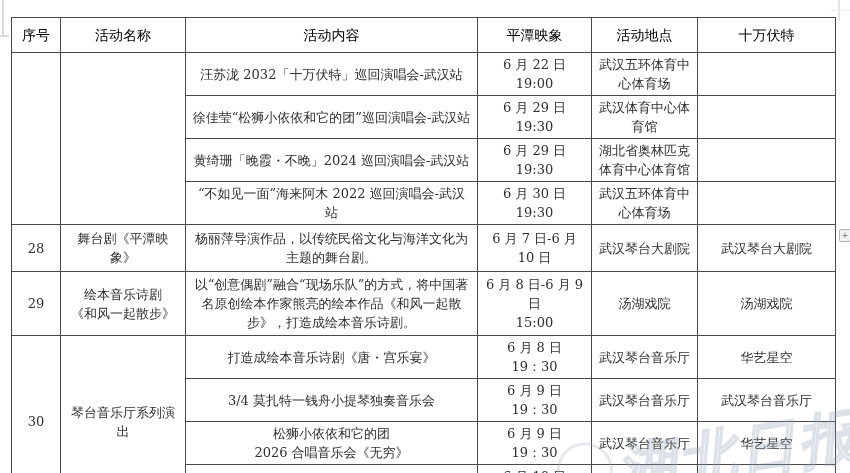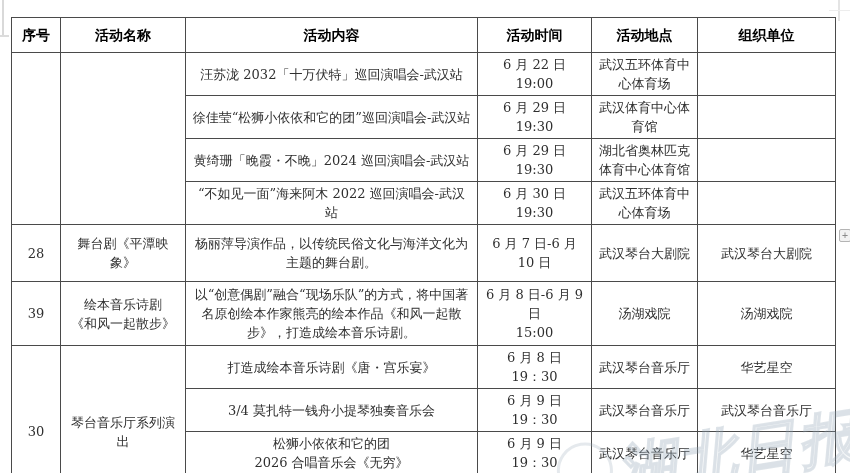--- a/index.html
+++ b/index.html
@@ -19,25 +19,25 @@
     border:1px solid #4a4a4a;
     padding:2px 6px;
     vertical-align:middle;
     text-align:center;
     white-space:pre-line;
     line-height:19px;
     overflow:hidden;
   }
   table.sched th{
     font-family:"Liberation Sans","DejaVu Sans",sans-serif;
-    font-weight:bold;font-size:14px;color:#000;
+    font-weight:normal;font-size:14px;color:#000;
   }
   .al{text-align:left;}
   .h35{height:35px}.h38{height:38px}.h43{height:43px}
-  .h47{height:57px}.h64{height:64px}.h36{height:36px}
+  .h47{height:47px}.h64{height:64px}.h36{height:36px}
 
   
   .frag{position:absolute;background:#d9d9d9;}
   .frag-left-v{left:2px;top:0;width:2px;height:37px;}
   .frag-left-h{left:0;top:35px;width:9px;height:2px;background:#dcdcdc;}
   .frag-right-v{left:838px;top:0;width:2px;height:21px;background:#e4e4e4;}
   .frag-right-h{left:829px;top:10px;width:21px;height:1px;background:#ededed;}
 
   
   .expand-btn{
@@ -85,23 +85,23 @@
       <col style="width:114px">
         <col style="width:106px">
         <col style="width:138px">
     </colgroup>
 
     <tbody>
         <tr class="h35">
       <th>序号</th>
       <th>活动名称</th>
       <th>活动内容</th>
-      <th>活动时间</th>
+      <th>平潭映象</th>
       <th>活动地点</th>
-      <th>组织单位</th>
+      <th>十万伏特</th>
     </tr>
 
     <tr class="h43">
       <td rowspan="4"></td>
       <td rowspan="4"></td>
       <td class="al">汪苏泷 2032「十万伏特」巡回演唱会-武汉站</td>
       <td>6 月 22 日  19:00</td>
       <td>武汉五环体育中心体育场</td>
       <td></td>
     </tr>
@@ -127,21 +127,21 @@
     <tr class="h47">
       <td>28</td>
       <td>舞台剧《平潭映象》</td>
       <td class="al">杨丽萍导演作品，以传统民俗文化与海洋文化为主题的舞台剧。</td>
       <td>6 月 7 日-6 月 10 日</td>
       <td>武汉琴台大剧院</td>
       <td>武汉琴台大剧院</td>
     </tr>
 
     <tr class="h64">
-      <td>39</td>
+      <td>29</td>
       <td>绘本音乐诗剧
 《和风一起散步》</td>
       <td class="al">以“创意偶剧”融合“现场乐队”的方式，将中国著名原创绘本作家熊亮的绘本作品《和风一起散步》，打造成绘本音乐诗剧。</td>
       <td>6 月 8 日-6 月 9 日
 15:00</td>
       <td>汤湖戏院</td>
       <td>汤湖戏院</td>
     </tr>
 
     <tr class="h35">

